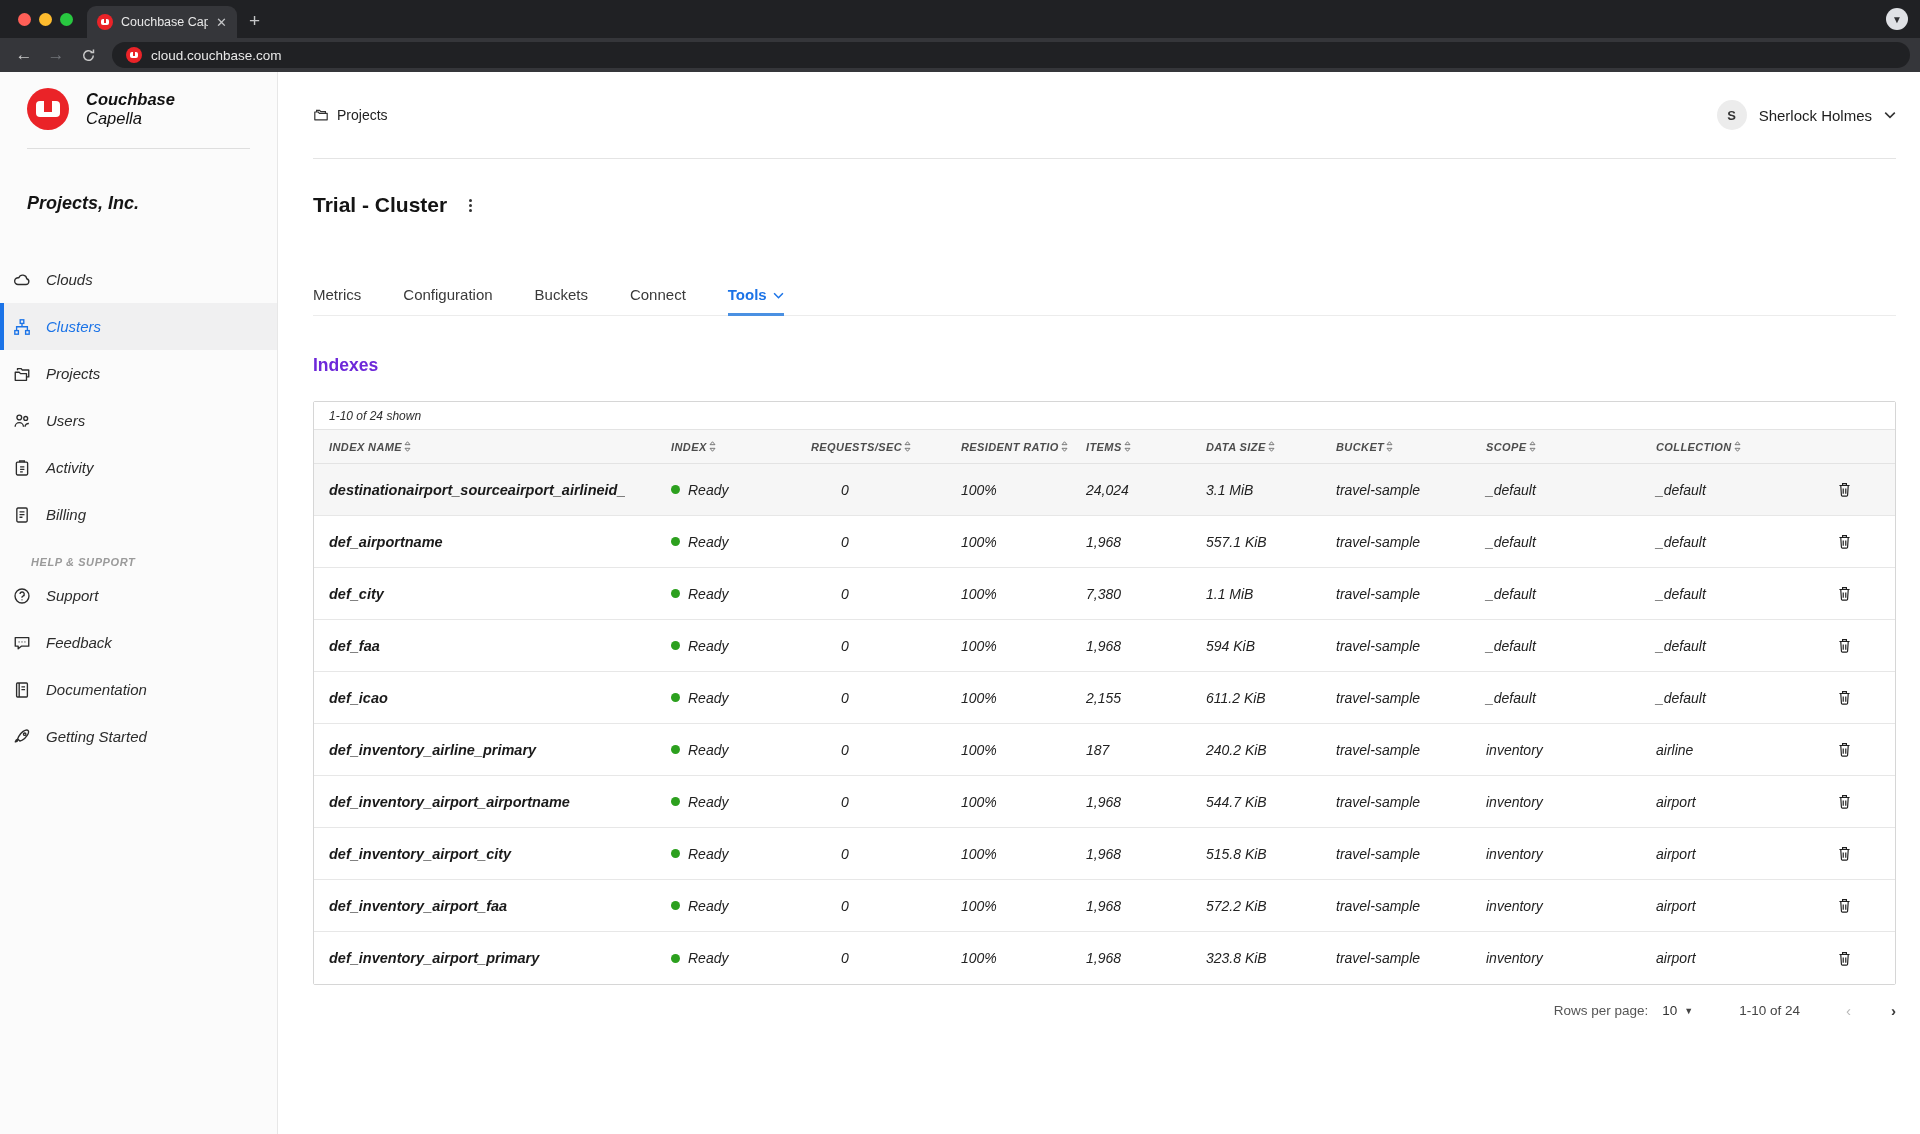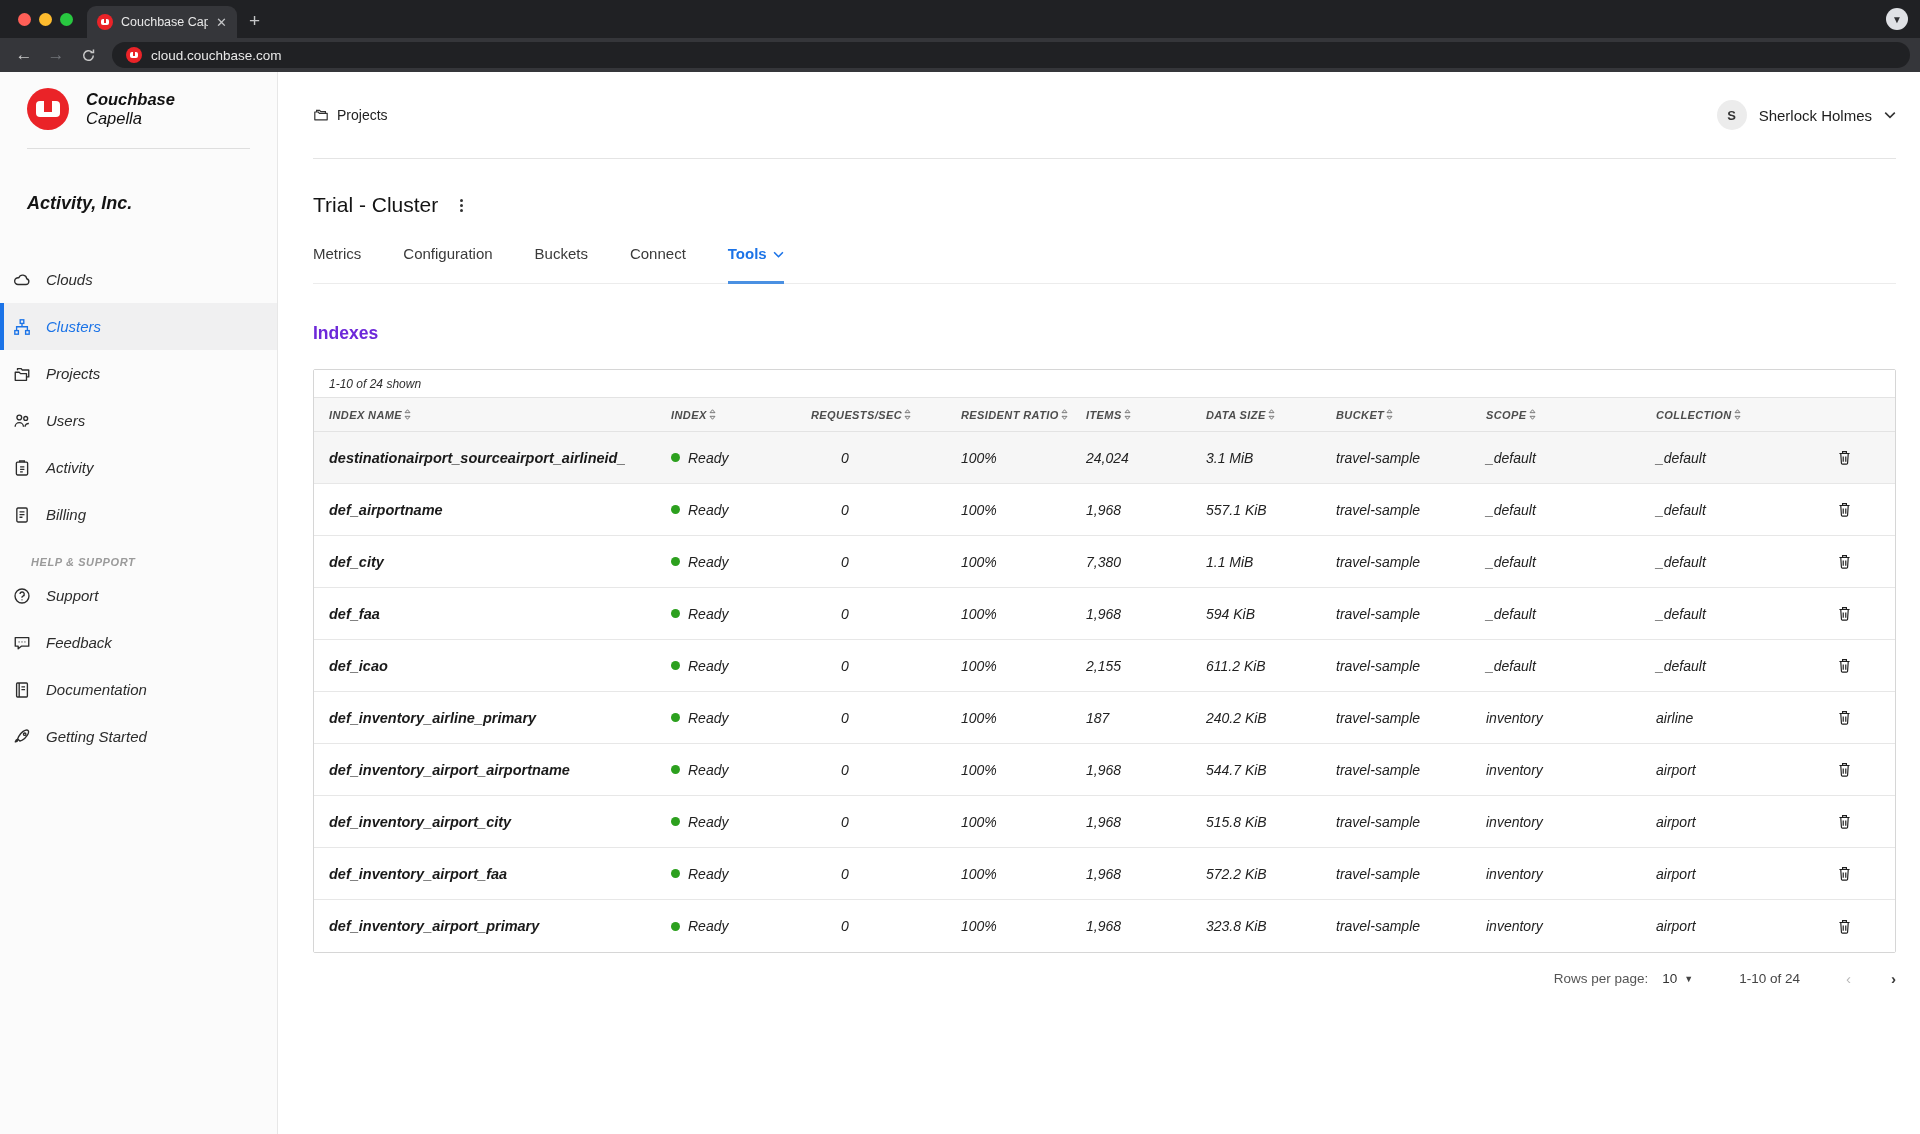--- a/index.html
+++ b/index.html
@@ -60,28 +60,28 @@
   .crumb .cicon svg { width:16px; height:16px; }
   .userbox { display:flex; align-items:center; gap:12px; }
   .avatar { width:30px; height:30px; border-radius:50%; background:#ececec; color:#333; font-size:13px;
     font-weight:bold; display:flex; align-items:center; justify-content:center; }
   .username { font-size:15px; color:#1d1d1d; }
   .user-caret { color:#333; font-size:11px; display:flex; }
   .top-divider { height:1px; background:#e4e4e4; margin:0 24px 0 35px; }
 
   .content { padding:0 24px 0 35px; }
   .cluster-title-row { display:flex; align-items:center; gap:22px; margin-top:34px; }
-  .cluster-title { font-size:21px; font-weight:normal; color:#141414; }
+  .cluster-title { font-size:21px; font-weight:bold; color:#141414; }
   .kebab { color:#333; font-size:16px; font-weight:bold; letter-spacing:0; line-height:1;
     display:flex; flex-direction:column; gap:2px; }
   .kebab i { width:3px; height:3px; background:#333; border-radius:50%; display:block; }
 
   .tabs { display:flex; gap:42px; margin-top:28px; border-bottom:1px solid #ececec; }
-  .tabitem { padding-bottom:19px; font-size:15px; color:#3a3a3a; display:flex; align-items:center; gap:6px;
-    border-bottom:3px solid transparent; margin-bottom:-1px; cursor:pointer; }
+  .tabitem { padding-bottom:10px; font-size:15px; color:#3a3a3a; display:flex; align-items:center; gap:6px;
+    border-bottom:3px solid transparent; margin-bottom:-1px; cursor:pointer;margin-top:41px; }
   .tabitem.active { color:#1b73e7; font-weight:bold; border-bottom-color:#4a90e2; }
   .tabitem .tcaret { display:flex; margin-top:1px; }
 
   .section-heading { font-size:17.5px; font-weight:bold; color:#6d28d9; margin-top:39px; }
 
   
   .tablebox { margin-top:25px; border:1px solid #d6d6d6; border-radius:2px;font-style:italic; }
   .caption-row { height:28px; display:flex; align-items:center; padding-left:15px; font-size:12px;
     color:#2e2e2e; border-bottom:1px solid #e3e3e3; background:#fff; }
   .grid-row { display:grid; grid-template-columns:342px 140px 150px 125px 120px 130px 150px 170px 158px 90px; align-items:center; }
@@ -145,21 +145,21 @@
 <div class="shell">
   <div class="sidebar">
     <div class="brand">
       <span class="cb-logo"></span>
       <div class="brand-text">
         <div class="b1">Couchbase</div>
         <div>Capella</div>
       </div>
     </div>
     <div class="side-divider"></div>
-    <div class="org-name">Activity, Inc.</div>
+    <div class="org-name">Projects, Inc.</div>
     <div class="nav" id="nav-main">
         <div class="nav-item">
           <span class="nicon">
             <svg viewBox="0 0 16 16" fill="none" stroke="currentColor" stroke-width="1.2" stroke-linejoin="round">
               <path d="M4.7 12a3 3 0 1 1 .5-5.9 3.6 3.6 0 0 1 7 .8 2.6 2.6 0 0 1-.7 5.1z"></path>
             </svg>
           </span>
           <span>Clouds</span>
         </div>
         <div class="nav-item active">

